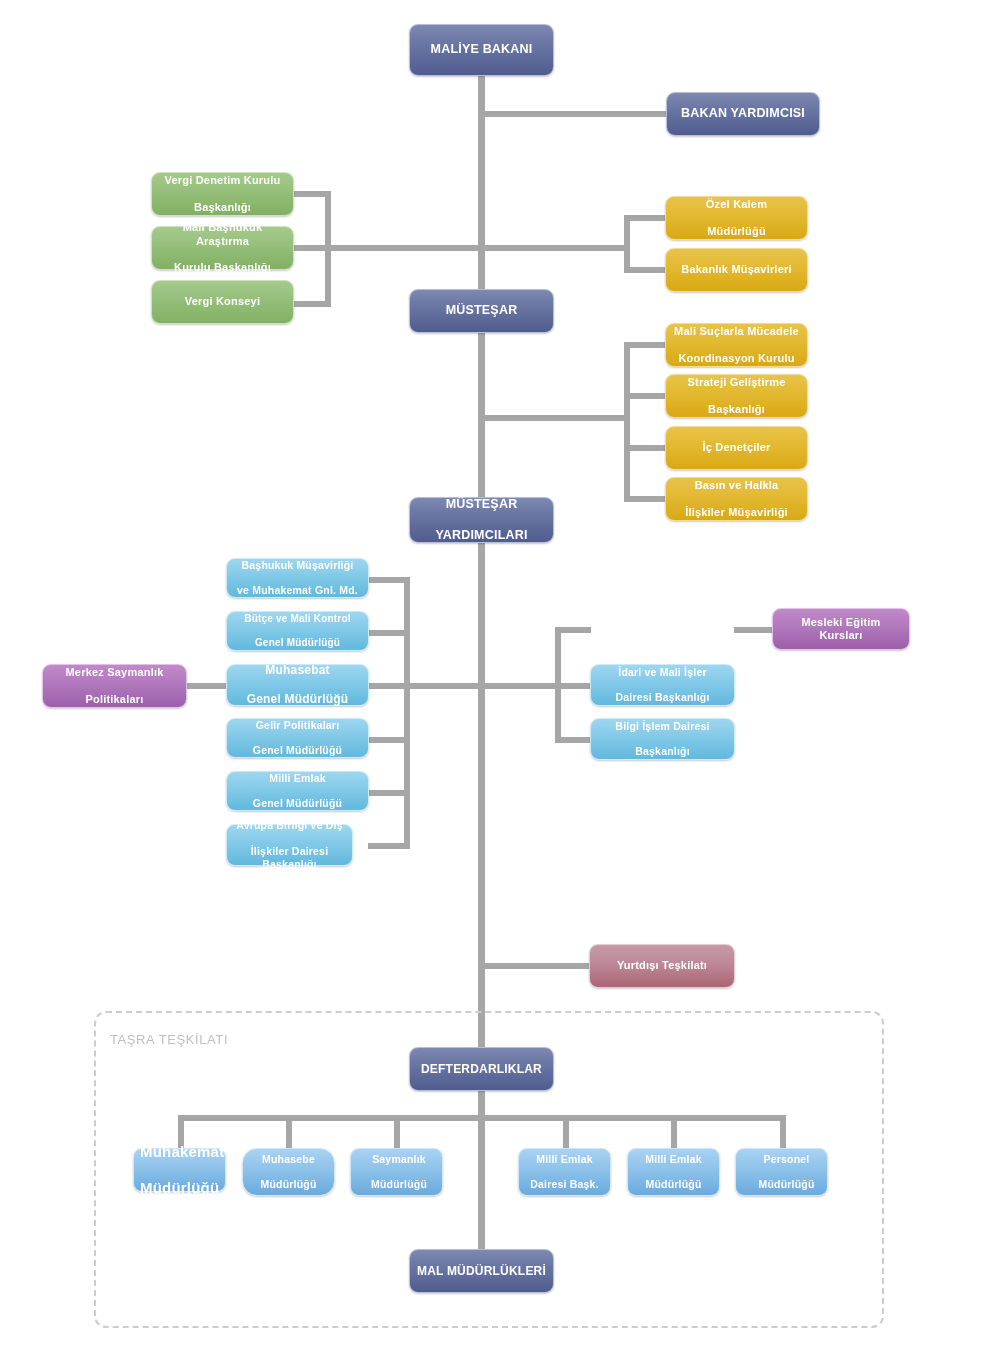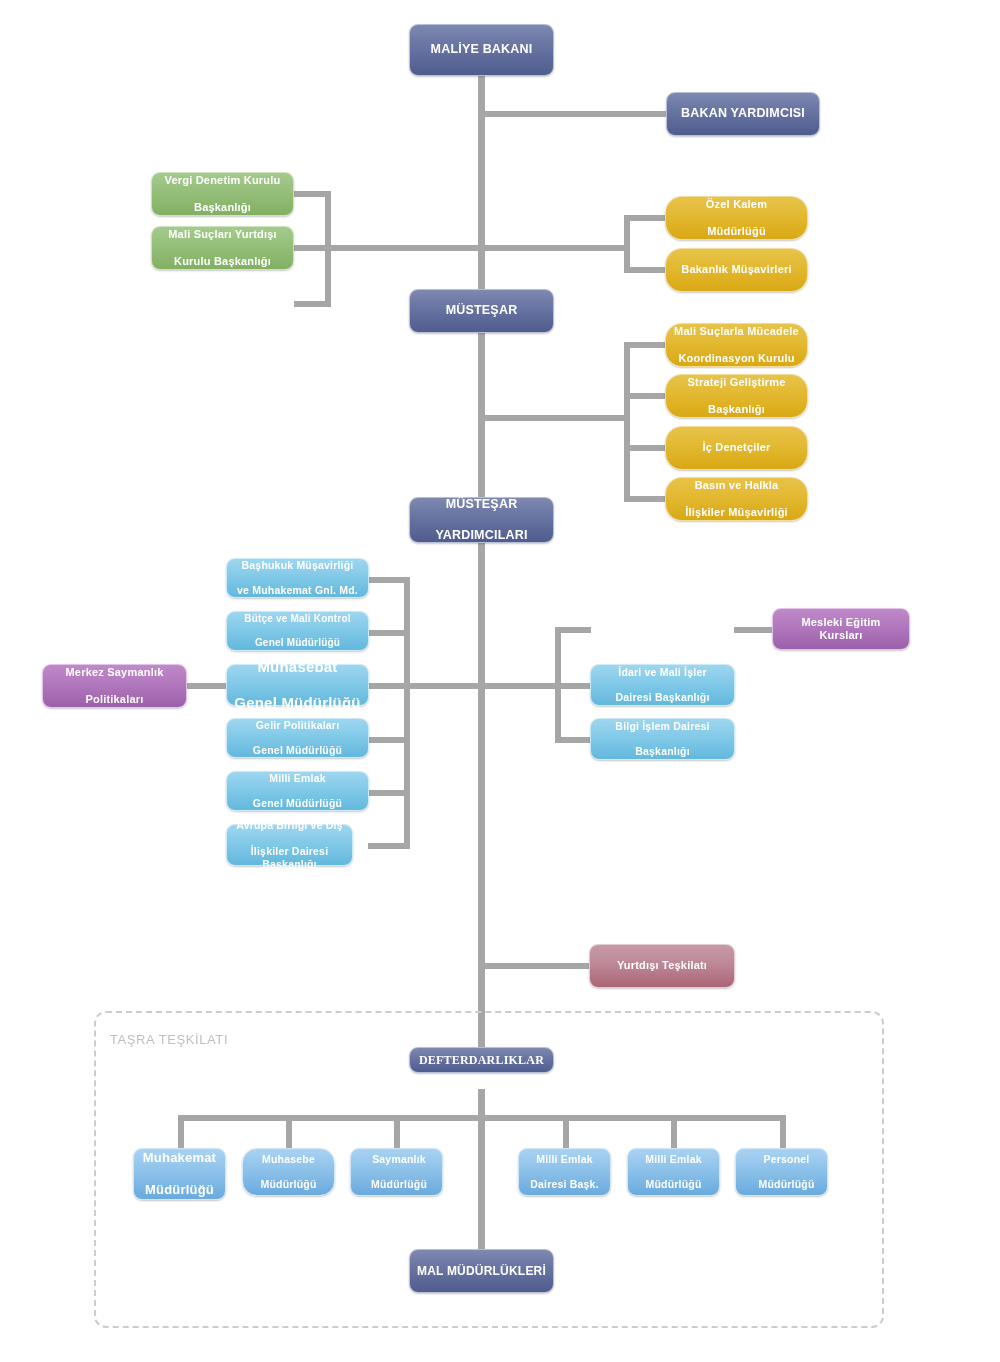--- a/index.html
+++ b/index.html
@@ -37,21 +37,20 @@
     background:linear-gradient(180deg,#7d89b0 0%,#6a76a3 38%,#4f5c8e 100%);
     border-color:#b9c0d6;
   }
   .green{
     background:linear-gradient(180deg,#a5ca8c 0%,#97c07c 40%,#82b062 100%);
     border-color:#cfe2c0;
   }
   .gold{
     background:linear-gradient(180deg,#e8c34a 0%,#e3b931 45%,#d9a814 100%);
     border-color:#f1dc9a;
-    border-radius:17px;
   }
   .blue{
     background:linear-gradient(180deg,#9ed6ef 0%,#85cbe9 40%,#62b8dd 100%);
     border-color:#cfeaf7;
   }
   .bluemid{
     background:linear-gradient(180deg,#a9d2f2 0%,#8dc2ea 45%,#6aaade 100%);
     border-color:#d2e6f8;
   }
   .purple{
@@ -162,23 +161,26 @@
   </div>
 
   <div class="node green" style="left:151px;top:172px;width:143px;height:44px;font-size:11px;">
     <span>
       <span>Vergi Denetim Kurulu</span><br>
       <span>Başkanlığı</span>
     </span>
   </div>
   <div class="node green" style="left:151px;top:226px;width:143px;height:44px;font-size:11px;">
     <span>
-      <span>Mali Suçları Yurtdışı</span><br>
+      <span>Mali Başhukuk Araştırma</span><br>
       <span>Kurulu Başkanlığı</span>
     </span>
+  </div>
+  <div class="node green" style="left:151px;top:280px;width:143px;height:44px;font-size:11px;">
+    <span>Vergi Konseyi</span>
   </div>
 
   <div class="node gold" style="left:665px;top:196px;width:143px;height:44px;font-size:11px;">
     <span>
       <span>Özel Kalem</span><br>
       <span>Müdürlüğü</span>
     </span>
   </div>
   <div class="node gold" style="left:665px;top:248px;width:143px;height:44px;font-size:11px;">
     <span>Bakanlık Müşavirleri</span>
@@ -211,21 +213,21 @@
       <span>Başhukuk Müşavirliği</span><br>
       <span>ve Muhakemat Gnl. Md.</span>
     </span>
   </div>
   <div class="node blue" style="left:226px;top:611px;width:143px;height:40px;font-size:10px;">
     <span>
       <span>Bütçe ve Mali Kontrol</span><br>
       <span>Genel Müdürlüğü</span>
     </span>
   </div>
-  <div class="node blue" style="left:226px;top:664px;width:143px;height:42px;font-size:15px;">
+  <div class="node blue" style="left:226px;top:664px;width:143px;height:42px;font-size:12px;">
     <span>
       <span>Muhasebat</span><br>
       <span>Genel Müdürlüğü</span>
     </span>
   </div>
   <div class="node blue" style="left:226px;top:718px;width:143px;height:40px;font-size:10.5px;">
     <span>
       <span>Gelir Politikaları</span><br>
       <span>Genel Müdürlüğü</span>
     </span>
@@ -264,25 +266,25 @@
   </div>
 
   <div class="node purple" style="left:772px;top:608px;width:138px;height:42px;font-size:11px;">
     <span>Mesleki Eğitim Kursları</span>
   </div>
 
   <div class="node mauve" style="left:589px;top:944px;width:146px;height:44px;font-size:11px;">
     <span>Yurtdışı Teşkilatı</span>
   </div>
 
-  <div class="node navy" style="left:409px;top:1047px;width:145px;height:26px;font-size:12px;font-family:Liberation Serif, serif;">
+  <div class="node navy" style="left:409px;top:1047px;width:145px;height:44px;font-size:12px;">
     <span>DEFTERDARLIKLAR</span>
   </div>
 
-  <div class="node bluemid" style="left:133px;top:1148px;width:93px;height:52px;font-size:13px;">
+  <div class="node bluemid" style="left:133px;top:1148px;width:93px;height:44px;font-size:15px;">
     <span>
       <span>Muhakemat</span><br>
       <span>Müdürlüğü</span>
     </span>
   </div>
   <div class="node bluemid" style="left:242px;top:1148px;width:93px;height:48px;font-size:10.5px;border-radius:15px;">
     <span>
       <span>Muhasebe</span><br>
       <span>Müdürlüğü</span>
     </span>

